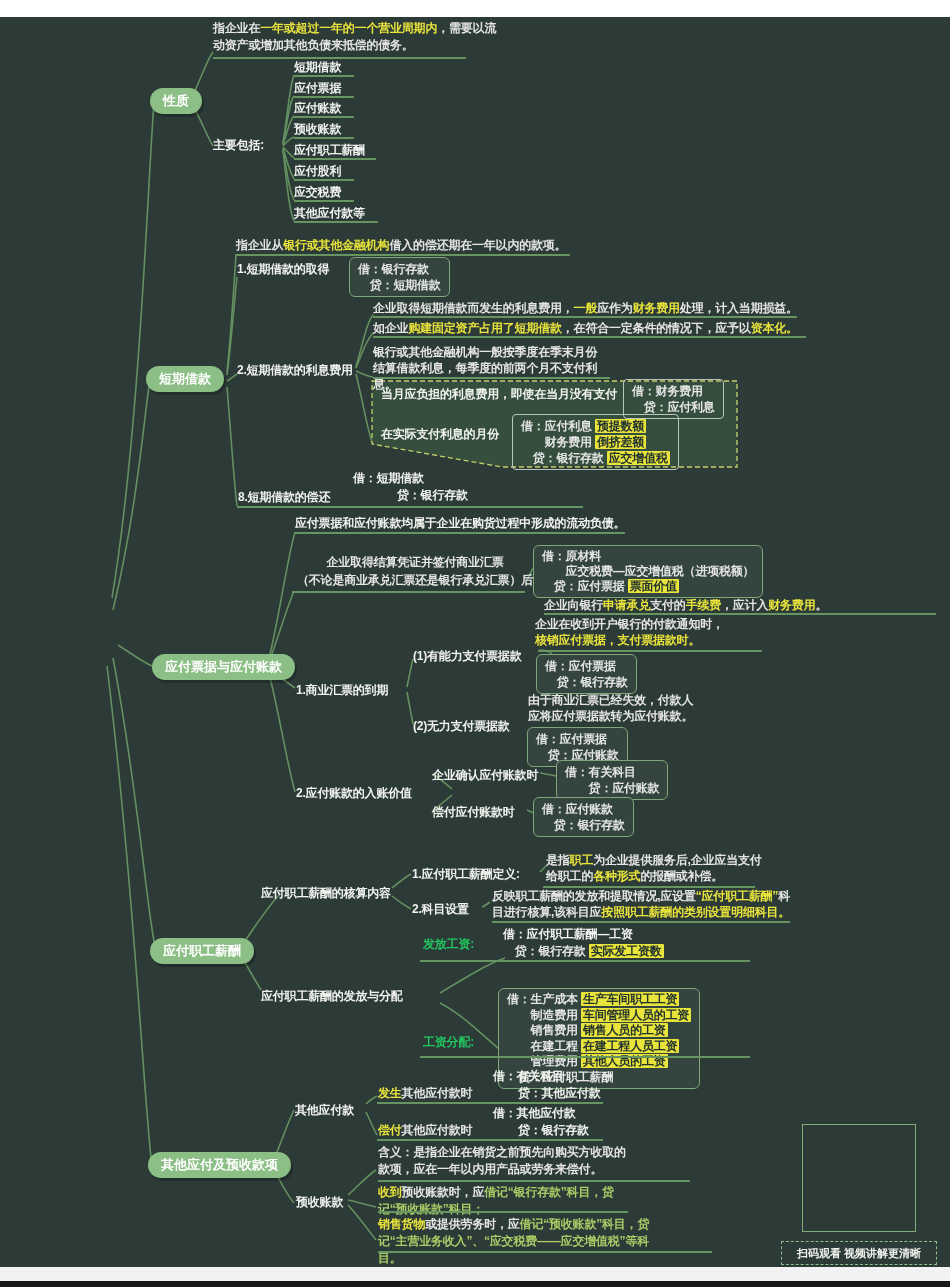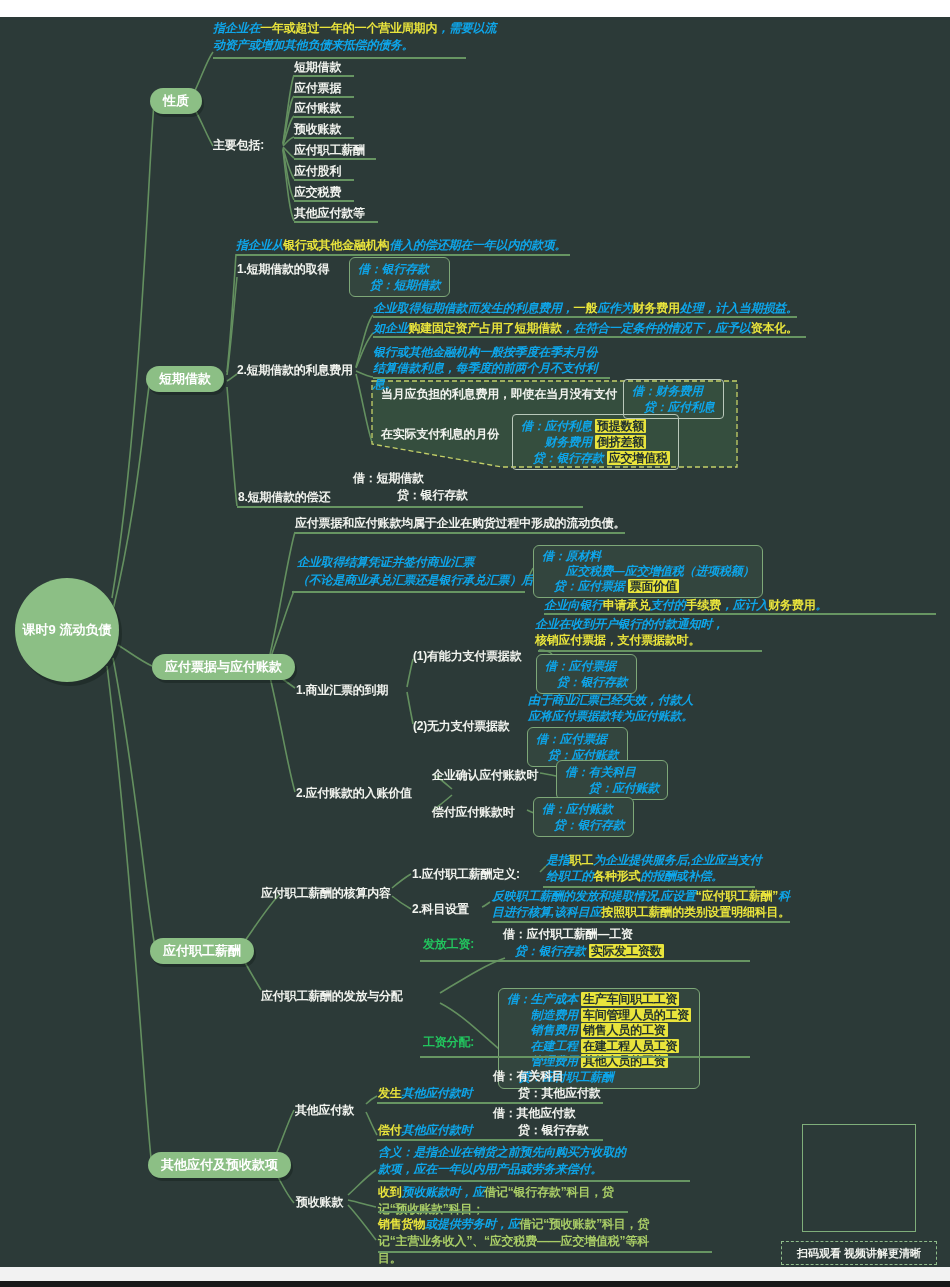--- a/index.html
+++ b/index.html
@@ -10,21 +10,21 @@
   .strip-line{position:absolute;left:0;top:1281px;width:950px;height:6px;background:#191919;}
   svg.links{position:absolute;left:0;top:0;pointer-events:none;}
   .txt{position:absolute;font-weight:bold;font-size:12px;line-height:17px;white-space:nowrap;color:#f1f3ee;letter-spacing:-0.2px;}
   .wrap{white-space:normal;}
   .bline{white-space:nowrap;}
   .box{position:absolute;border:1px solid #7ea878;border-radius:6px;background:#33453e;padding:3px 8px;font-size:12px;line-height:16px;font-weight:bold;color:#f1f3ee;letter-spacing:-0.2px;}
   .box--light{border-color:#b9c8ba;background:transparent;border-radius:4px;}
   .uline{position:absolute;height:0;border-top:2px solid #679562;}
   .pill{position:absolute;background:#8cbf85;color:#ffffff;border-radius:15px;padding:4px 13px;font-size:13px;font-weight:bold;white-space:nowrap;box-shadow:2px 3px 0 rgba(15,25,20,.35);}
   .root{position:absolute;width:104px;height:104px;border-radius:50%;background:#8cbf85;color:#ffffff;display:flex;align-items:center;justify-content:center;font-size:13px;font-weight:bold;box-shadow:3px 4px 0 rgba(15,25,20,.35);}
-  .seg-w{color:#0ea5e9;font-style:italic;}
+  .seg-w{color:#e5e5e5;}
   .seg-y{color:#e9e43c;}
   .seg-g{color:#a8cc66;}
   .seg-h{background:#e9e43c;color:#22322e;padding:0 2px;border-radius:1px;}
   .ylabel{color:#22c55e;}
   .qr{position:absolute;border:1px solid #7fae7a;background:transparent;}
   .caption{position:absolute;border:1px dashed #8fbc8a;color:#f1f3ee;font-size:11px;font-weight:bold;display:flex;align-items:center;justify-content:center;white-space:nowrap;}
 </style>
 </head>
 <body>
 
@@ -90,21 +90,20 @@
       <path d="M366,1104 C370,1100 373,1098 377,1096"></path>
       <path d="M366,1112 C370,1120 373,1128 377,1135"></path>
       <path d="M348,1195 C358,1186 367,1176 376,1170"></path>
       <path d="M348,1200 C358,1202 367,1205 376,1207"></path>
       <path d="M348,1205 C358,1216 367,1228 376,1240"></path>
     </g>
   </svg>
 
   <div class="strip-top"></div>
 
-  <div class="root" style="left:15px;top:578px;">课时9 流动负债</div>
 
   <div class="pill" style="left:150px;top:88px;">性质</div>
   <div class="txt wrap" style="left:213px;top:20px;width:292px;"><span class="seg-w">指企业在</span><span class="seg-y">一年或超过一年的一个营业周期内</span><span class="seg-w">，需要以流动资产或增加其他负债来抵偿的债务。</span></div>
   <div class="uline" style="left:213px;top:57px;width:253px;"></div>
   <div class="txt" style="left:213px;top:137px;">主要包括:</div>
   <div class="txt" style="left:294px;top:59px;">短期借款</div>
   <div class="txt" style="left:294px;top:80px;">应付票据</div>
   <div class="txt" style="left:294px;top:100px;">应付账款</div>
   <div class="txt" style="left:294px;top:121px;">预收账款</div>
   <div class="txt" style="left:294px;top:142px;">应付职工薪酬</div>
@@ -147,21 +146,21 @@
       <div class="bline"><span class="seg-w">　贷：银行存款 </span><span class="seg-h">应交增值税</span></div>
     </div>
   <div class="txt" style="left:238px;top:489px;">8.短期借款的偿还</div>
   <div class="txt" style="left:353px;top:470px;">借：短期借款</div>
   <div class="txt" style="left:397px;top:487px;">贷：银行存款</div>
   <div class="uline" style="left:237px;top:506px;width:346px;"></div>
 
   <div class="pill" style="left:152px;top:654px;">应付票据与应付账款</div>
   <div class="txt" style="left:295px;top:515px;">应付票据和应付账款均属于企业在购货过程中形成的流动负债。</div>
   <div class="uline" style="left:295px;top:532px;width:330px;"></div>
-  <div class="txt" style="left:297px;top:553px;line-height:18px;">
+  <div class="txt" style="left:297px;top:553px;line-height:18px;text-align:center;">
       <div class="bline"><span class="seg-w">企业取得结算凭证并签付商业汇票</span></div>
       <div class="bline"><span class="seg-w">（不论是商业承兑汇票还是银行承兑汇票）后</span></div>
     </div>
   <div class="uline" style="left:292px;top:591px;width:233px;"></div>
   <div class="box" style="left:533px;top:545px;line-height:15px;">
       <div class="bline"><span class="seg-w">借：原材料</span></div>
       <div class="bline"><span class="seg-w">　　应交税费—应交增值税（进项税额）</span></div>
       <div class="bline"><span class="seg-w">　贷：应付票据 </span><span class="seg-h">票面价值</span></div>
     </div>
   <div class="txt" style="left:544px;top:597px;"><span class="seg-w">企业向银行</span><span class="seg-y">申请承兑</span><span class="seg-w">支付的</span><span class="seg-y">手续费</span><span class="seg-w">，应计入</span><span class="seg-y">财务费用</span><span class="seg-w">。</span></div>

